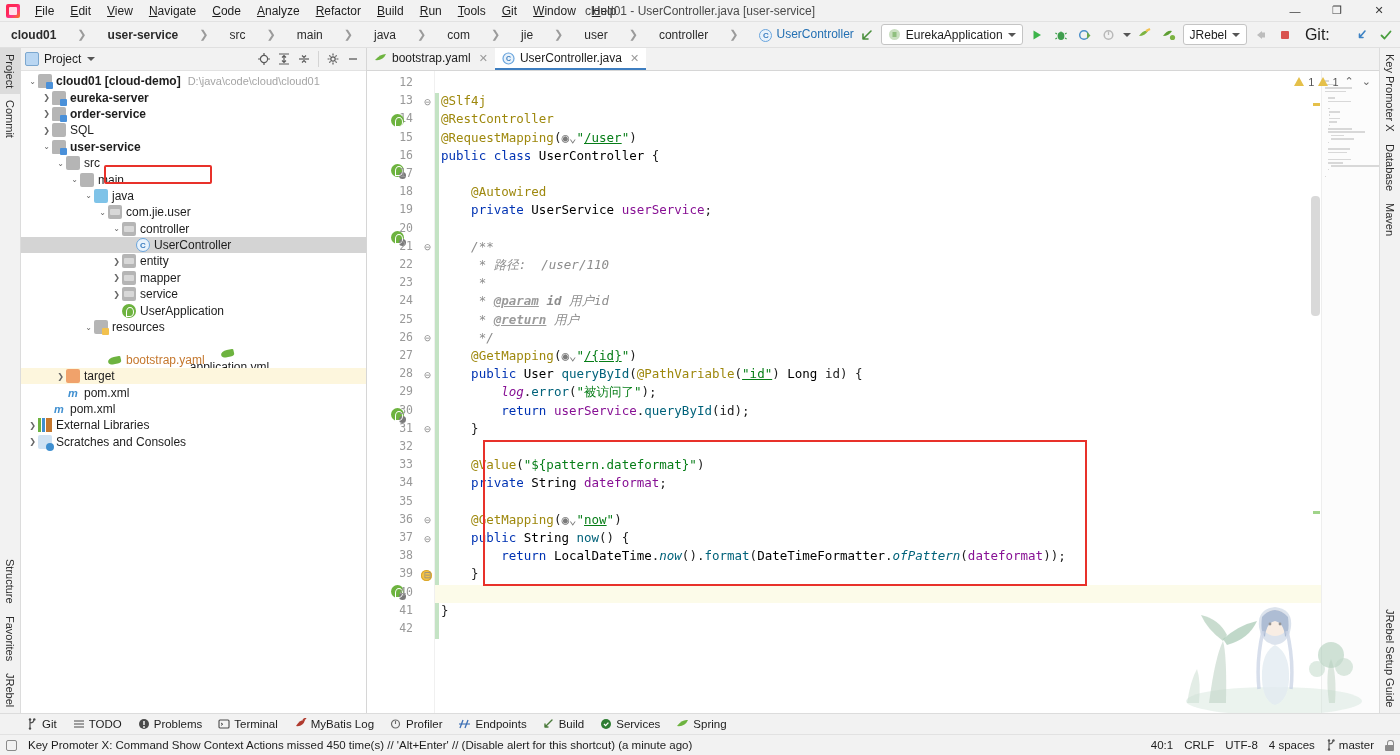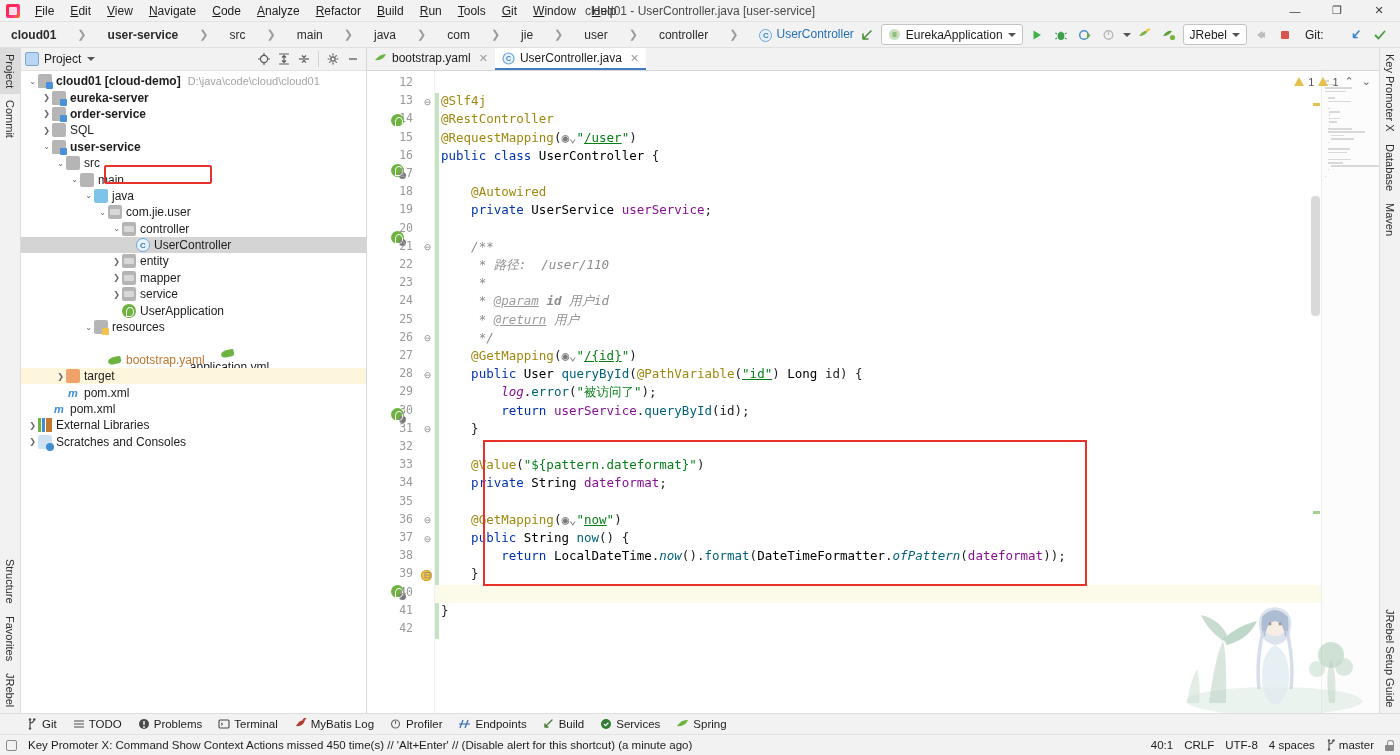--- a/index.html
+++ b/index.html
@@ -32,21 +32,21 @@
   .crumb.link { color:#2470b3; }
   .sep { color:#9b9b9b; font-size:11px; padding:0 2px; }
   .cls-badge { width:13px; height:13px; border-radius:50%; background:#e8f2fb; border:1.3px solid #6aa5dd;
                color:#3a7cbf; font-size:8px; display:inline-flex; align-items:center; justify-content:center; margin-right:4px; font-weight:bold;}
   .tb-right { margin-left:auto; display:flex; align-items:center; gap:4px; padding-right:10px; }
   .tb-ico { width:20px; height:20px; display:flex; align-items:center; justify-content:center; cursor:default; border-radius:3px; }
   .runcfg { display:flex; align-items:center; gap:5px; height:21px; padding:0 6px; border:1px solid #c4c4c4; border-radius:3px; background:#fff; cursor:default;}
   .runcfg .txt{ font-size:12px; color:#1d1d1d;}
   .caret { width:0;height:0;border-left:4px solid transparent;border-right:4px solid transparent;border-top:4px solid #555; }
   .jrebel { display:flex; align-items:center; gap:5px; height:21px; padding:0 6px; border:1px solid #c4c4c4; border-radius:3px; background:#fff; cursor:default; font-size:12px;}
-  .gitlbl { font-size:12px; color:#1d1d1d; margin:0 18px 0 6px; }
+  .gitlbl { font-size:16px; color:#1d1d1d; margin:0 18px 0 6px; }
   .vsep { width:1px; height:16px; background:#d4d4d4; margin:0 3px; }
 
   
   .body { flex:1; display:flex; min-height:0; }
 
   
   .lstrip,.rstrip { width:21px; background:#f2f2f2; display:flex; flex-direction:column; flex:none; position:relative; }
   .lstrip { border-right:1px solid #dcdcdc; }
   .rstrip { border-left:1px solid #dcdcdc; }
   .vtab { writing-mode:vertical-rl; font-size:11px; color:#2b2b2b; padding:6px 3px; display:flex; align-items:center; gap:4px; cursor:default; white-space:nowrap;}
@@ -112,21 +112,21 @@
   .bean.ovr::before{content:"";position:absolute;right:-2px;bottom:-2px;width:7px;height:7px;border-radius:50%;background:#7a7a7a;}
   .cline { position:absolute; left:6px; white-space:pre; }
   .chgbar{ position:absolute; left:0; width:4px; background:#c4e3c4; }
   .foldm { position:absolute; left:3px; width:11px; height:11px; color:#8a8a8a; font-size:9px; display:flex; align-items:center; justify-content:center;}
   .bulb { position:absolute; width:11px;height:11px;border-radius:50%;background:#f5c344; box-shadow:0 0 0 1px #d9a62c inset;}
   
   .kw  { color:#0033b3; }
   .ann { color:#9e880d; }
   .str { color:#067d17; }
   .cmt { color:#8c8c8c; font-style:italic; }
-  .cmt .tag { color:#9a9a9a; font-weight:normal; text-decoration:underline; }
+  .cmt .tag { color:#9a9a9a; font-weight:bold; text-decoration:underline; }
   .fld { color:#871094; }
   .typ { color:#000; }
   .mth { color:#00627a; }
   .ital{ font-style:italic; }
   .und { text-decoration:underline;text-align:center; }
   .globe{ color:#7a7a7a; }
   .hl-box { position:absolute; border:2.5px solid #e8312a; pointer-events:none; }
   .curline { position:absolute; left:0; right:0; background:#fcfbe9; }
   
   .inspect { position:absolute; top:4px; right:6px; display:flex; align-items:center; gap:4px; font-size:11px; color:#555; z-index:5;}

